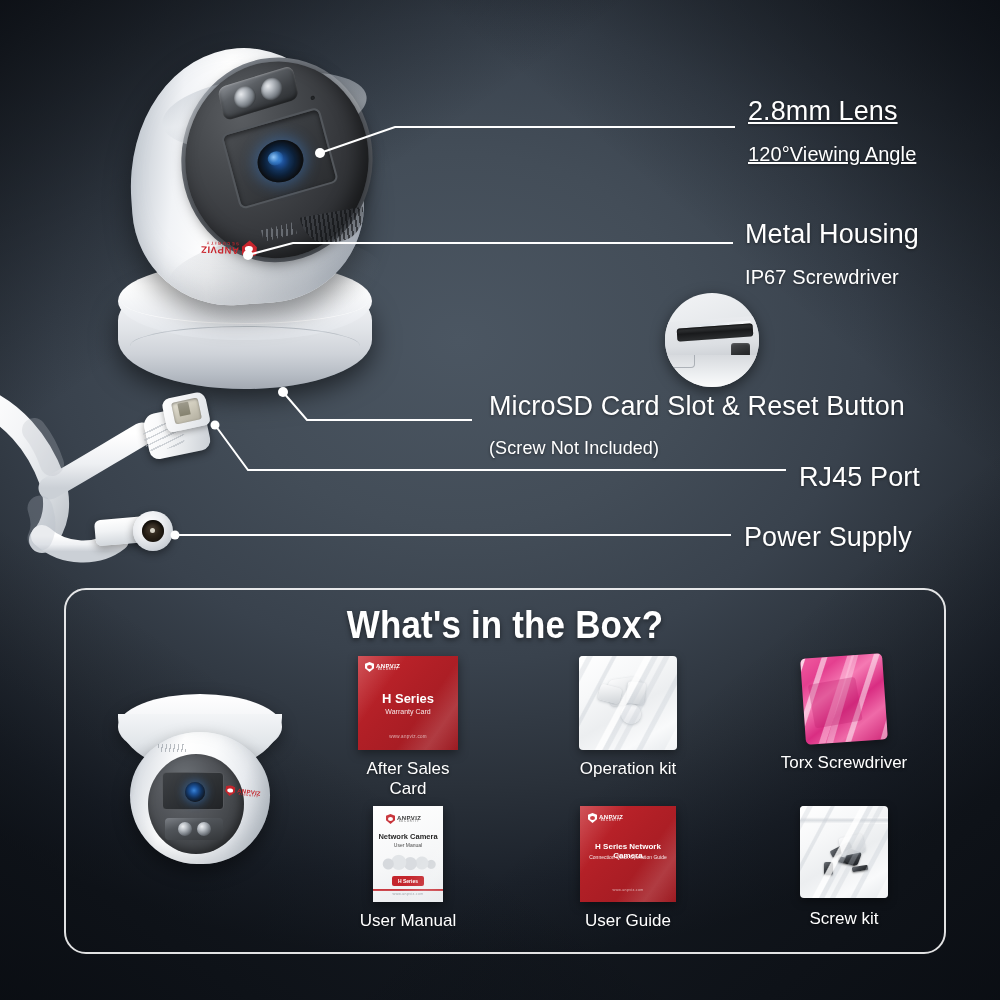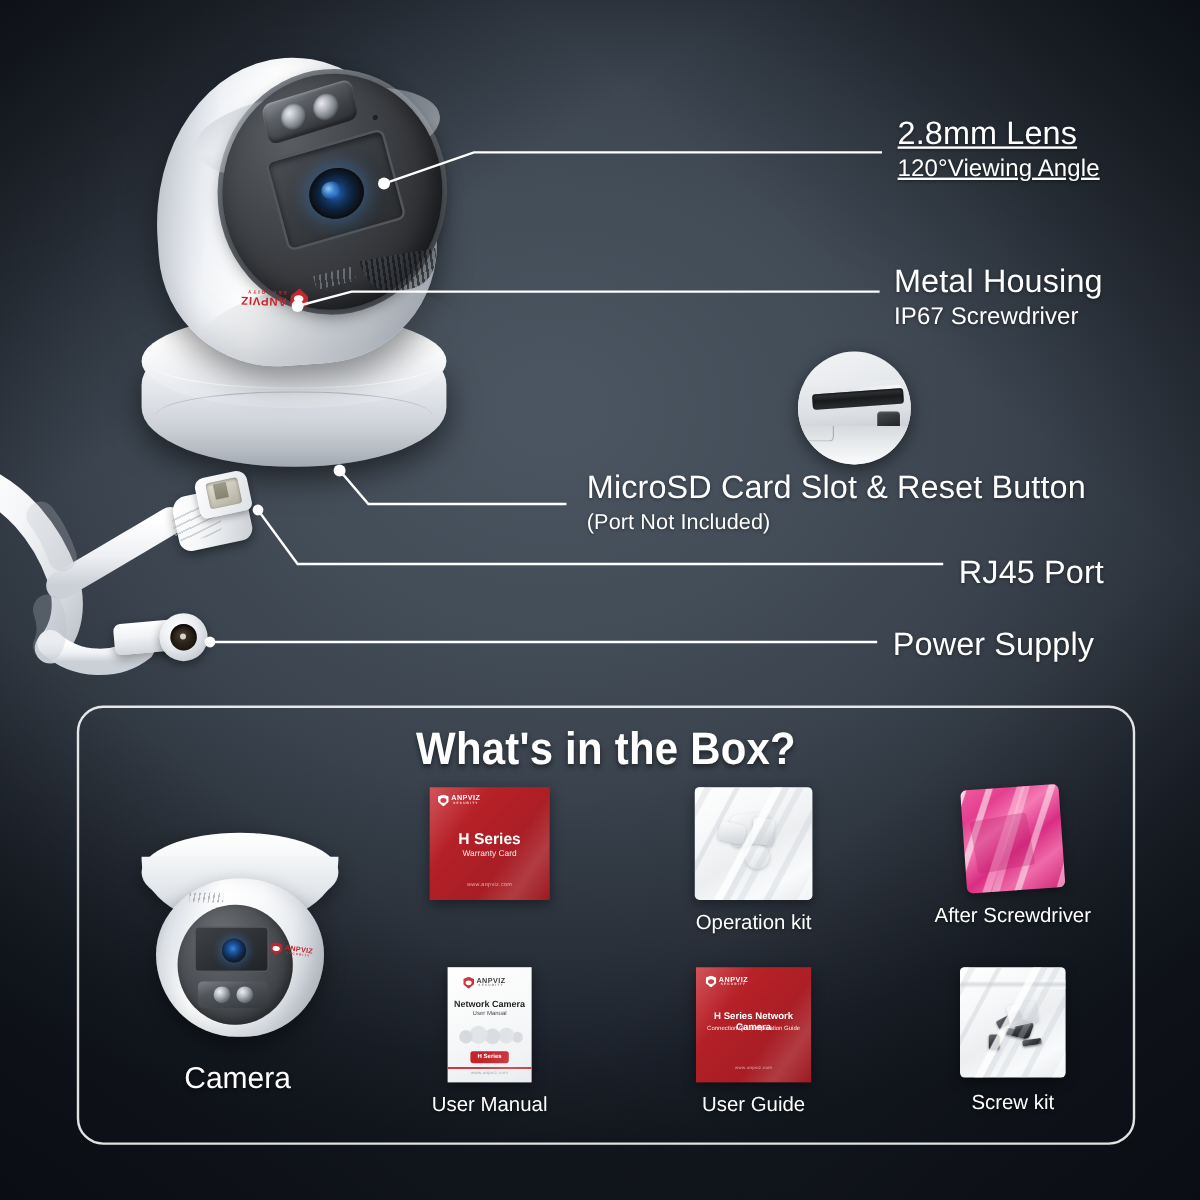--- a/index.html
+++ b/index.html
@@ -23,21 +23,21 @@
       linear-gradient(-40deg, rgba(8,11,16,.78) 0%, rgba(8,11,16,0) 30%),
       linear-gradient(35deg, rgba(8,11,16,.80) 0%, rgba(8,11,16,0) 28%),
       linear-gradient(-140deg, rgba(8,11,16,.75) 0%, rgba(8,11,16,0) 26%);
   }
 
   .stage { position:absolute; inset:0; }
 
   
   .callout { position:absolute; color:#fff; text-shadow:0 1px 3px rgba(0,0,0,.45); }
   .c-title { font-size:27px; font-weight:400; letter-spacing:.1px; white-space:nowrap; line-height:1.05; }
-  .c-sub   { font-size:20px; font-weight:400; letter-spacing:.1px; white-space:nowrap; line-height:1.15; margin-top:5px; }
+  .c-sub   { font-size:20px; font-weight:400; letter-spacing:.1px; white-space:nowrap; line-height:1.15; margin-top:18px; }
 
   #co-lens   { left:748px; top:97px;text-decoration:underline; }
   #co-metal  { left:745px; top:220px; }
   #co-sd     { left:489px; top:392px; width:435px; }
   #co-sd .c-sub { font-size:18px; }
   #co-rj45   { left:799px; top:463px; }
   #co-power  { left:744px; top:523px; }
 
   
   #leads { position:absolute; left:0; top:0; width:1000px; height:1000px; pointer-events:none; }
@@ -585,21 +585,21 @@
     <div class="c-sub">120°Viewing Angle</div>
   </div>
 
   <div class="callout" id="co-metal">
     <div class="c-title">Metal Housing</div>
     <div class="c-sub">IP67 Screwdriver</div>
   </div>
 
   <div class="callout" id="co-sd">
     <div class="c-title">MicroSD Card Slot &amp; Reset Button</div>
-    <div class="c-sub">(Port Not Included)</div>
+    <div class="c-sub">(Screw Not Included)</div>
   </div>
 
   <div class="callout" id="co-rj45">
     <div class="c-title">RJ45 Port</div>
   </div>
 
   <div class="callout" id="co-power">
     <div class="c-title">Power Supply</div>
   </div>
 
@@ -627,56 +627,57 @@
               <div class="tc-logo">
                 <div class="tcl-shield"></div>
                 <div class="tcl-t">
                   <div class="tcl-n">ANPVIZ</div>
                   <div class="tcl-s">SECURITY</div>
                 </div>
               </div>
             </div>
           </div>
         </div>
-        <div class="bi-label" style="font-size:25px; margin-top:-2px;">Camera</div>
       </div>
 
       <div class="bi" style="left:240px; top:0px; width:156px;">
         <div class="bi-art doc doc-red" style="width:100px;height:94px;">
           <div class="doc-logo" style="left:7px; top:6px;">
             <div class="dl-shield"></div>
             <div class="dl-wrap">
               <div class="dl-name">ANPVIZ</div>
               <div class="dl-sub">SECURITY</div>
             </div>
           </div>
           <div class="doc-h1" style="top:35px; font-size:13px;">H Series</div>
           <div class="doc-h2" style="top:52px; font-size:7px;">Warranty Card</div>
           <div class="doc-url" style="top:78px;">www.anpviz.com</div>
           <div class="doc-gloss"></div>
         </div>
+        <div class="bi-label" style="margin-top:9px; white-space:pre-line;">After Sales
+Card</div>
       </div>
 
       <div class="bi" style="left:460px; top:0px; width:156px;">
         <div class="bi-art bag bag-clear" style="width:98px;height:94px;">
           <div class="wp-part" style="left:30px; top:22px; width:34px; height:26px; border-radius:6px 10px 4px 4px; transform:rotate(-8deg);"></div>
           <div class="wp-part" style="left:20px; top:30px; width:22px; height:16px; border-radius:4px; transform:rotate(14deg);"></div>
           <div class="wp-part" style="left:42px; top:48px; width:20px; height:20px; border-radius:50%; background:linear-gradient(160deg,#fdfdfe,#dfe2e6);"></div>
           <div class="wp-part" style="left:48px; top:26px; width:18px; height:22px; border-radius:3px; transform:rotate(6deg);"></div>
           <div class="bag-wrinkle"></div>
         </div>
         <div class="bi-label" style="margin-top:9px;">Operation kit</div>
       </div>
 
       <div class="bi" style="left:672px; top:0px; width:164px;">
         <div class="bi-art bag bag-pink" style="width:82px;height:86px; transform:rotate(-4deg); border-radius:5px;">
           <div class="bag-pink-wr"></div>
           <div style="position:absolute;left:8px;top:24px;width:48px;height:44px;background:rgba(190,30,110,.32);border-radius:3px;transform:rotate(-6deg);"></div>
         </div>
-        <div class="bi-label" style="margin-top:11px;">After Screwdriver</div>
+        <div class="bi-label" style="margin-top:11px;">Torx Screwdriver</div>
       </div>
 
       <div class="bi" style="left:460px; top:150px; width:156px;">
         <div class="bi-art doc doc-red" style="width:96px;height:96px;">
           <div class="doc-logo" style="left:8px; top:7px;">
             <div class="dl-shield"></div>
             <div class="dl-wrap">
               <div class="dl-name">ANPVIZ</div>
               <div class="dl-sub">SECURITY</div>
             </div>

